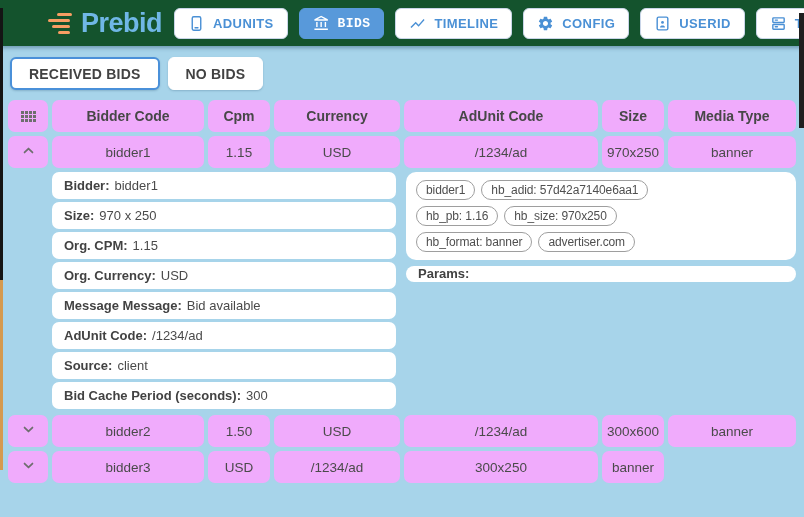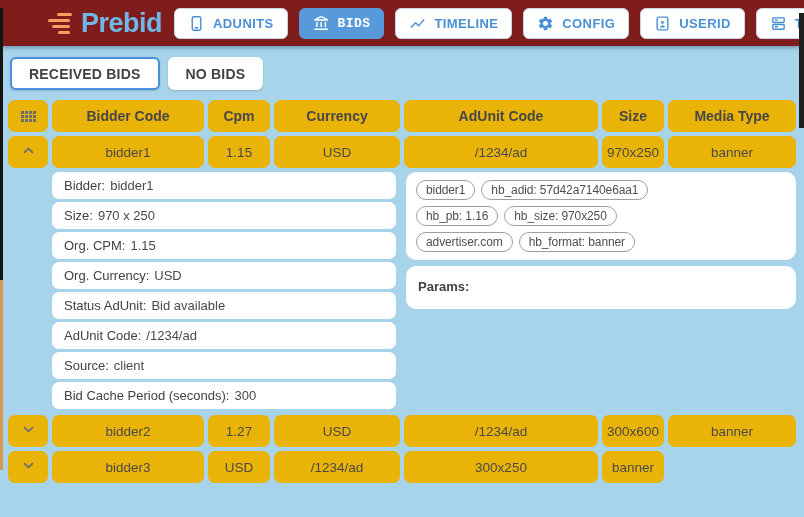--- a/index.html
+++ b/index.html
@@ -1,21 +1,21 @@
 <!DOCTYPE html>
 <html><head>
 <meta charset="utf-8">
 <style>
   * { margin:0; padding:0; box-sizing:border-box; }
   html,body { width:804px; height:517px; overflow:hidden; }
   body { font-family:"Liberation Sans","DejaVu Sans",sans-serif; background:#a7d4ea; }
   .app { position:relative; width:804px; height:517px; }
 
   
-  .topbar { height:46px; background:#7f1d1d; display:flex; align-items:center;
+  .topbar { height:46px; background:#14532d; display:flex; align-items:center;
             padding-left:48px; box-shadow:0 2px 4px rgba(40,80,110,.45); position:relative; z-index:5; }
   .logo { display:flex; align-items:center; gap:9px; }
   .logo-lines { display:flex; flex-direction:column; gap:3px; width:24px; }
   .logo-lines i { display:block; height:3px; border-radius:2px; background:#f89e63; }
   .logo-lines i:nth-child(1){ width:15px; margin-left:9px; }
   .logo-lines i:nth-child(2){ width:22px; margin-left:0; }
   .logo-lines i:nth-child(3){ width:18px; margin-left:4px; }
   .logo-lines i:nth-child(4){ width:12px; margin-left:10px; }
   .logo-text { font-size:27px; font-weight:bold; color:#70b7e6; letter-spacing:-0.5px; }
   .nav { display:flex; gap:11px; margin-left:12px; }
@@ -30,42 +30,42 @@
   .content { padding-top:11px; }
   .filter-row { display:flex; gap:8px; margin:0 0 10px 10px; }
   .filter-btn { height:33px; padding:0 17px; background:#fff; border:1px solid #fff;
                 border-radius:6px; font-family:inherit; font-size:14px; font-weight:bold;
                 color:#424242; letter-spacing:0.2px; cursor:pointer;
                 box-shadow:0 1px 2px rgba(40,80,110,.25); }
   .filter-btn.selected { border:2px solid #4a90d9; }
 
   .grid-row { display:grid; grid-template-columns:40px 152px 62px 126px 194px 62px minmax(0,1fr);
               gap:4px; padding:0 8px; margin-bottom:4px; }
-  .cell { background:#eab308; border-radius:7px; height:32px; display:flex; align-items:center;
+  .cell { background:#f0abfc; border-radius:7px; height:32px; display:flex; align-items:center;
           justify-content:center; font-size:13.5px; color:#4a4a4a; }
   .head-cell { font-weight:bold; font-size:14px; color:#474747; }
   .expander { cursor:pointer; }
   .grid-icon { display:grid; grid-template-columns:repeat(4,3px); grid-auto-rows:3px; gap:1px; }
   .grid-icon i { background:#6e6e6e; }
 
   
   .details { display:flex; gap:10px; padding:0 8px 0 52px; margin-bottom:6px; }
   .details-left { flex:0 0 344px; display:flex; flex-direction:column; gap:3px; }
   .detail-item { background:#fff; border-radius:7px; height:27px; display:flex; align-items:center;
                  padding:0 12px; font-size:13px; color:#4a4a4a; white-space:nowrap; }
-  .detail-item b { font-weight:normal; margin-right:5px; color:#424242; }
+  .detail-item b { font-weight:bold; margin-right:5px; color:#424242; }
   .details-right { flex:1; min-width:0; display:flex; flex-direction:column; gap:6px; }
   .box { background:#fff; border-radius:10px; color:#4a4a4a; }
   .targeting { display:flex; align-items:center; gap:6px; padding:8px 10px; }
   .box-label { font-weight:bold; font-size:12.5px; color:#424242; flex:0 0 62px; line-height:1.25; }
   .chips { display:flex; flex-direction:column; gap:6px; }
   .chip-row { display:flex; gap:6px; }
   .chip { border:1px solid #9e9e9e; border-radius:14px; padding:2px 9px; font-size:12px;
           color:#4f4f4f; white-space:nowrap; letter-spacing:-0.1px; }
-  .params { height:43px; display:flex; align-items:center; padding:0 12px; }
+  .params { height:16px; display:flex; align-items:center; padding:0 12px; }
   .params .box-label { flex:none; font-size:13px; }
 
   
   .scrollbar-thumb { position:absolute; right:0; top:13px; width:5px; height:115px;
                      background:#1f1f1f; z-index:9; }
   .edge-black { position:absolute; left:0; top:8px; width:3px; height:272px; background:#141414; z-index:9; }
   .edge-orange { position:absolute; left:0; top:280px; width:3px; height:190px; background:#d59a4f; z-index:9; }
 </style>
 </head>
 <body>
@@ -197,21 +197,21 @@
             </div>
             <div class="detail-item">
               <b>Org. CPM:</b>
               <span>1.15</span>
             </div>
             <div class="detail-item">
               <b>Org. Currency:</b>
               <span>USD</span>
             </div>
             <div class="detail-item">
-              <b>Status AdUnit:</b>
+              <b>Message Message:</b>
               <span>Bid available</span>
             </div>
             <div class="detail-item">
               <b>AdUnit Code:</b>
               <span>/1234/ad</span>
             </div>
             <div class="detail-item">
               <b>Source:</b>
               <span>client</span>
             </div>
@@ -225,38 +225,38 @@
         <div class="chips">
                 <div class="chip-row">
                   <span class="chip">bidder1</span>
                   <span class="chip">hb_adid: 57d42a7140e6aa1</span>
                 </div>
                 <div class="chip-row">
                   <span class="chip">hb_pb: 1.16</span>
                   <span class="chip">hb_size: 970x250</span>
                 </div>
                 <div class="chip-row">
+                  <span class="chip">hb_format: banner</span>
                   <span class="chip">advertiser.com</span>
-                  <span class="chip">hb_format: banner</span>
                 </div>
               </div>
       </div>
       <div class="box params">
         <span class="box-label">Params:</span>
       </div>
     </div>
   </div>
         <div class="grid-row data-row">
     <div class="cell expander">
             <span class="chev"><svg width="19" height="19" viewBox="0 0 24 24" fill="none" stroke="#6e6e6e" stroke-width="2.2" stroke-linecap="round" stroke-linejoin="round">
                 <polyline points="7 9.5 12 14.5 17 9.5"></polyline>
               </svg></span>
           </div>
     <div class="cell val-cell">bidder2</div>
-    <div class="cell val-cell">1.27</div>
+    <div class="cell val-cell">1.50</div>
     <div class="cell val-cell">USD</div>
     <div class="cell val-cell">/1234/ad</div>
     <div class="cell val-cell">300x600</div>
     <div class="cell val-cell">banner</div>
   </div>
         <div class="grid-row data-row">
     <div class="cell expander">
             <span class="chev"><svg width="19" height="19" viewBox="0 0 24 24" fill="none" stroke="#6e6e6e" stroke-width="2.2" stroke-linecap="round" stroke-linejoin="round">
                 <polyline points="7 9.5 12 14.5 17 9.5"></polyline>
               </svg></span>

